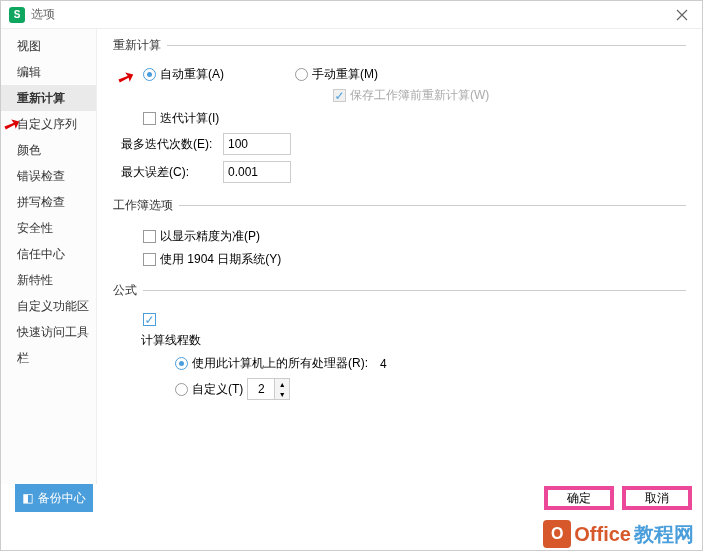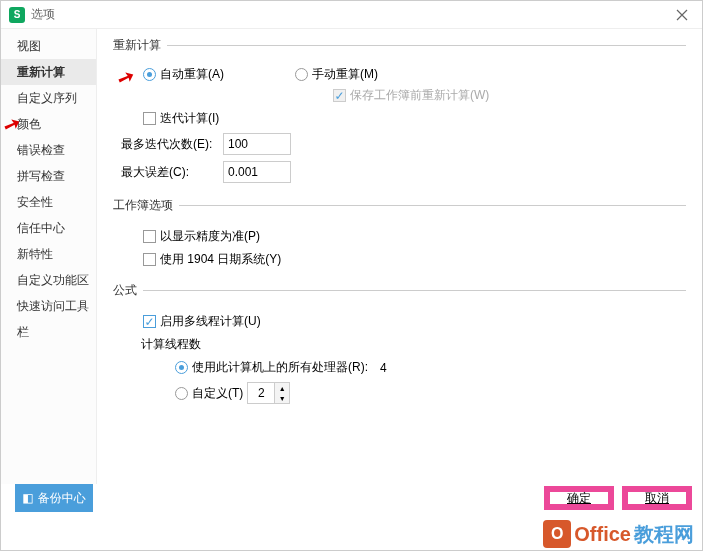--- a/index.html
+++ b/index.html
@@ -35,21 +35,21 @@
     .spinner { display: flex; }
     .spinner input { width: 28px; height: 22px; border: 1px solid #ccc; text-align: center; }
     .spinner-btns { display: flex; flex-direction: column; border: 1px solid #ccc; border-left: none; }
     .spinner-btns div { width: 14px; height: 10px; font-size: 7px; display: flex; align-items: center; justify-content: center; cursor: pointer; background: #f4f4f4; }
     .red-arrow { position: absolute; color: #d00; font-size: 20px; font-weight: bold; }
     .arrow1 { left: 3px; top: 111px; transform: rotate(20deg); }
     .arrow2 { left: 117px; top: 64px; transform: rotate(20deg); }
     .footer { position: absolute; left: 0; right: 0; bottom: 38px; height: 28px; display: flex; align-items: center; }
     .backup-btn { margin-left: 14px; width: 78px; height: 28px; background: #4a9edb; color: #fff; display: flex; align-items: center; justify-content: center; gap: 4px; cursor: pointer; }
     .right-btns { margin-left: auto; margin-right: 10px; display: flex; gap: 8px; }
-    .right-btns .btn { width: 70px; height: 24px; border: 6px solid #ec4899; display: flex; align-items: center; justify-content: center; cursor: pointer; background: #fff; text-decoration: underline; }
+    .right-btns .btn { width: 70px; height: 24px; border: 4px solid #ec4899; display: flex; align-items: center; justify-content: center; cursor: pointer; background: #fff; }
     .watermark { position: absolute; right: 8px; bottom: 2px; display: flex; align-items: center; gap: 3px; font-size: 18px; }
     .wm-icon { width: 28px; height: 28px; background: #d7582b; border-radius: 4px; display: flex; align-items: center; justify-content: center; color: #fff; font-weight: bold; font-size: 16px; }
     .wm-text1 { color: #d7582b; font-weight: bold; font-size: 20px; }
     .wm-text2 { color: #4a9edb; font-weight: bold; font-size: 20px; }
     .sub-label { margin-left: 28px; margin-top: 4px; margin-bottom: 2px; }
     .proc-count { margin-left: 8px; }
   </style>
 </head>
 <body>
 
@@ -60,20 +60,21 @@
     <svg viewBox="0 0 12 12">
         <path d="M1 1 L11 11 M11 1 L1 11" stroke="#666" stroke-width="1.2" fill="none"></path>
       </svg>
   </div>
 </div>
 
 <div class="content">
 
   <div class="sidebar">
     <div class="sidebar-item"><span>视图</span></div>
+    <div class="sidebar-item"><span>编辑</span></div>
     <div class="sidebar-item active"><span>重新计算</span></div>
     <div class="sidebar-item"><span>自定义序列</span></div>
     <div class="sidebar-item"><span>颜色</span></div>
     <div class="sidebar-item"><span>错误检查</span></div>
     <div class="sidebar-item"><span>拼写检查</span></div>
     <div class="sidebar-item"><span>安全性</span></div>
     <div class="sidebar-item"><span>信任中心</span></div>
     <div class="sidebar-item"><span>新特性</span></div>
     <div class="sidebar-item"><span>自定义功能区</span></div>
     <div class="sidebar-item"><span>快速访问工具栏</span></div>
@@ -122,21 +123,20 @@
       <div class="check-row indent1">
         <span class="checkbox"></span>
         <span>使用 1904 日期系统(Y)</span>
       </div>
     </fieldset>
 
     <fieldset>
       <legend>公式</legend>
       <div class="check-row indent1">
         <span class="checkbox checked">✓</span>
-        <span>启用多线程计算(U)</span>
       </div>
       <div class="sub-label indent2">计算线程数</div>
       <div class="check-row indent3">
         <span class="radio-outer">
             <span class="radio-inner"></span>
           </span>
         <span>使用此计算机上的所有处理器(R):</span>
         <span class="proc-count">4</span>
       </div>
       <div class="check-row indent3">

